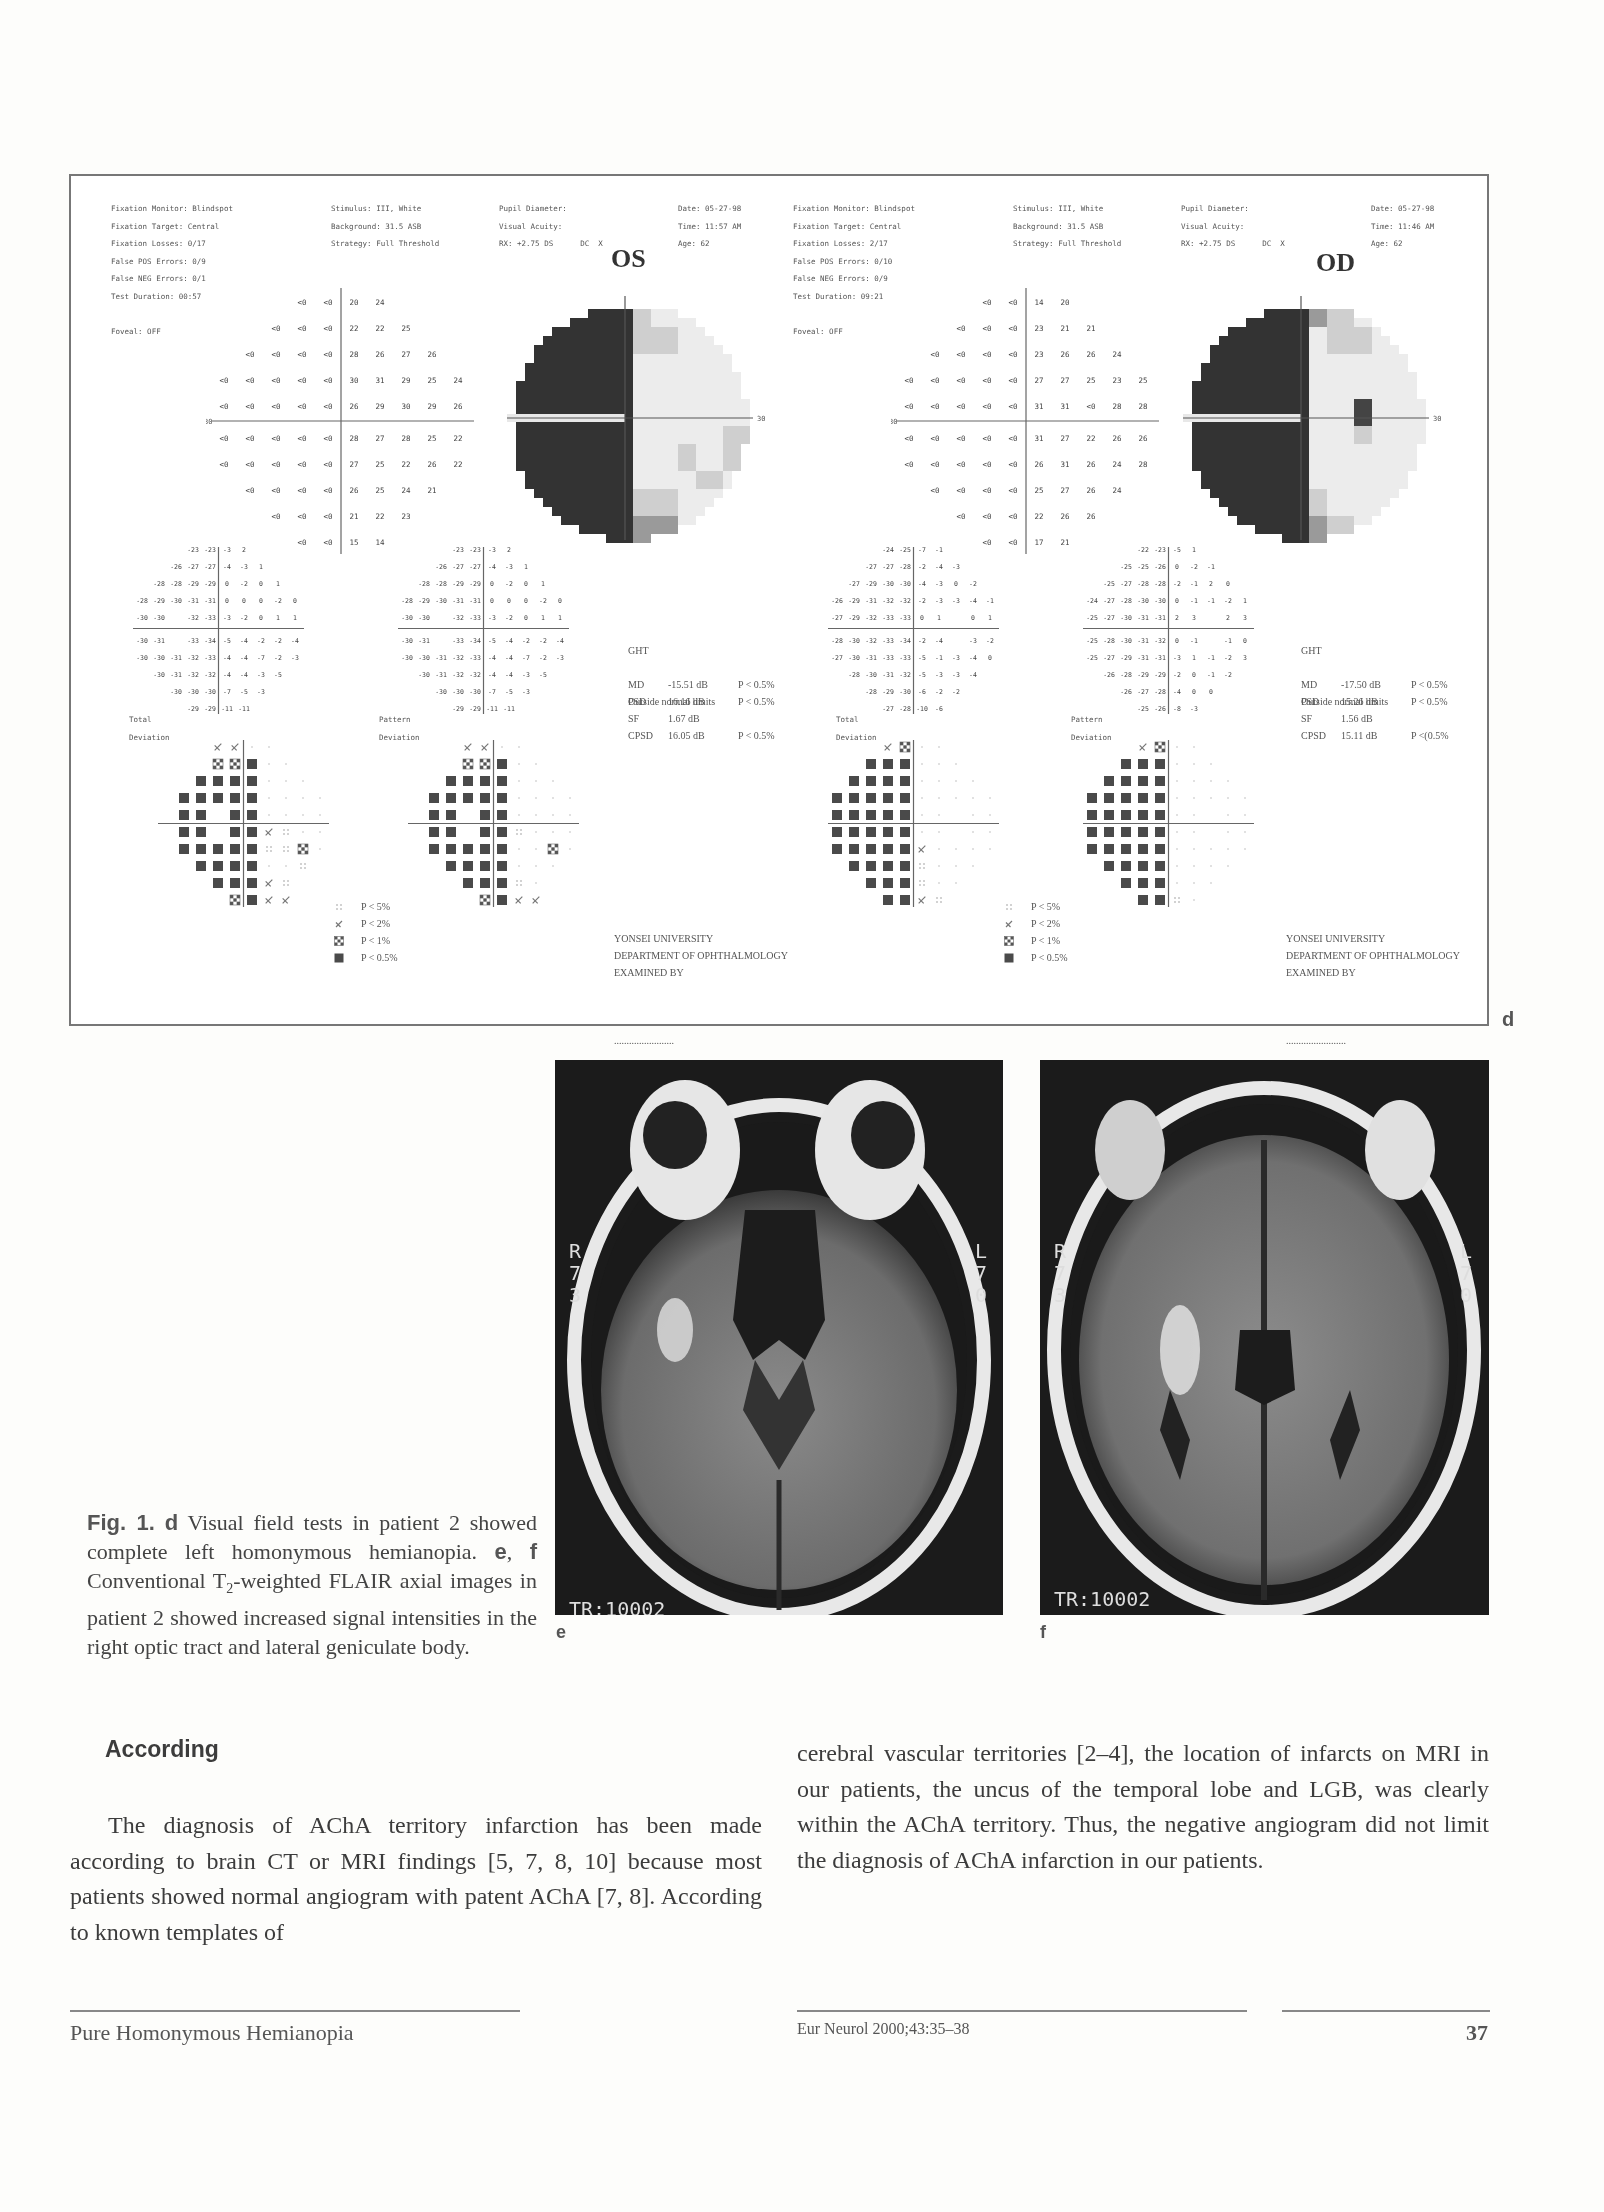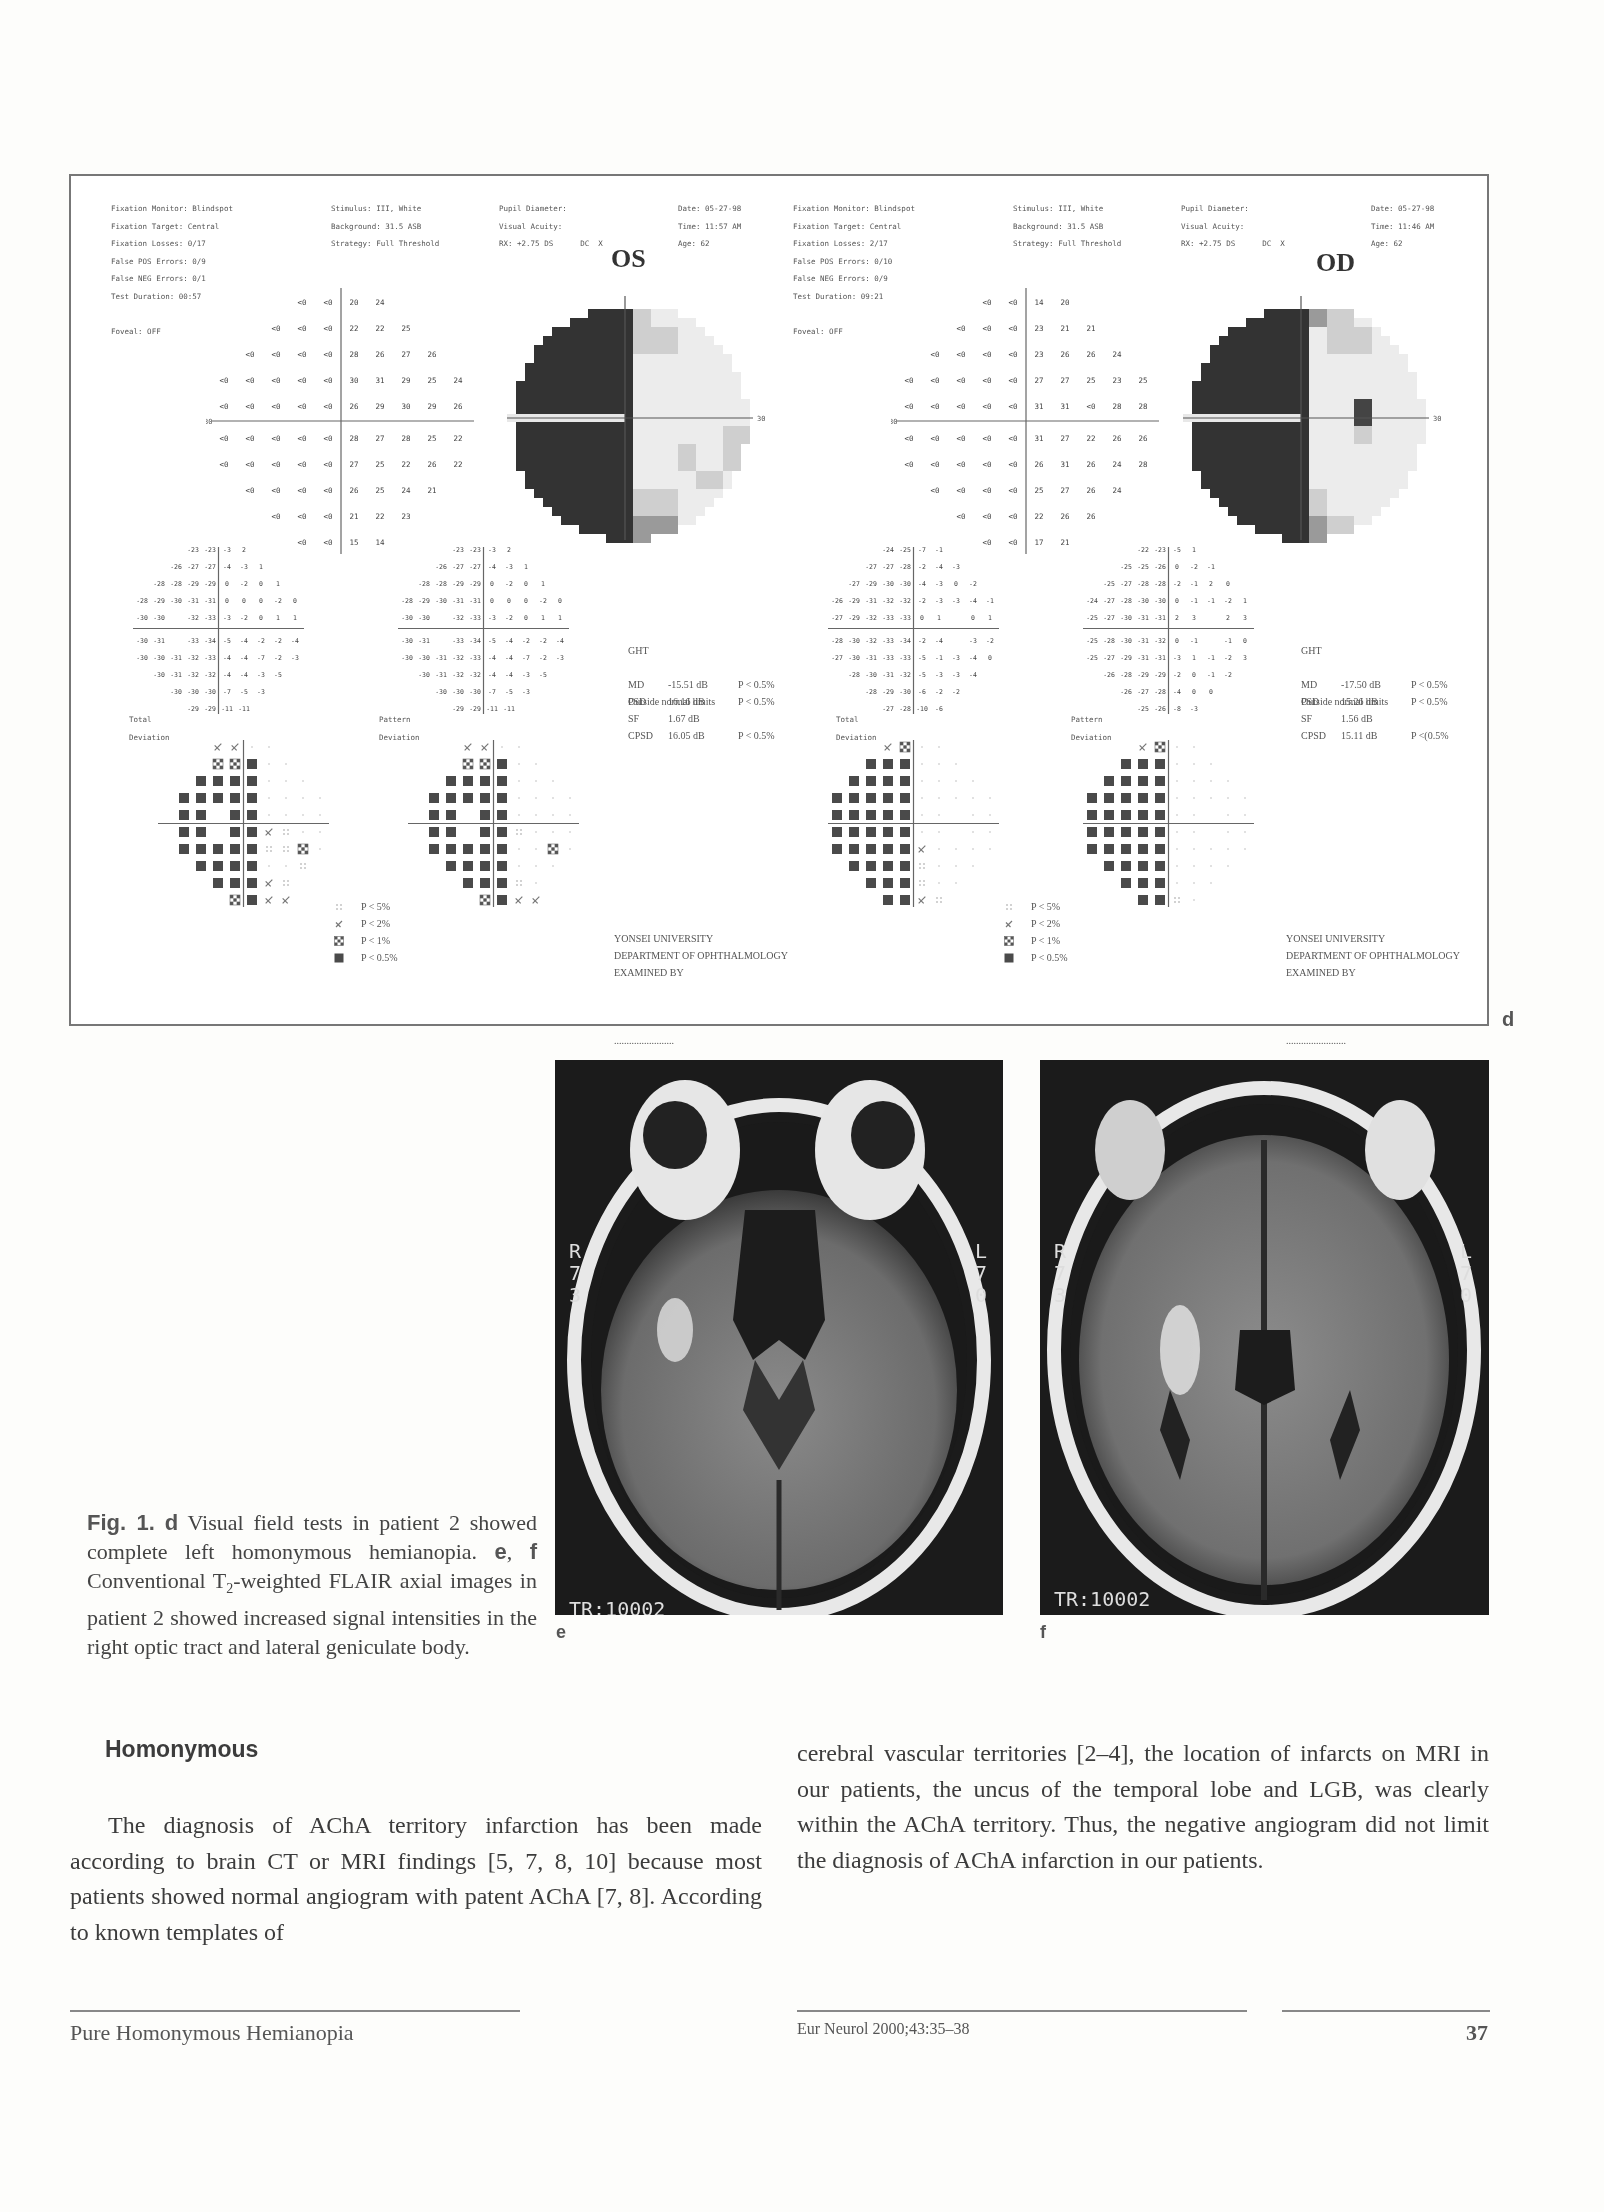--- a/index.html
+++ b/index.html
@@ -2159,21 +2159,21 @@
 0</div>
   <div class="mri-label" style="left:14px;top:527px;">TR:10002</div>
 </div>
 <div class="panel-letter" style="left:1040px;top:1622px;font-size:18px;">f</div>
 
 <div class="caption">
   <b>Fig. 1.</b>
   <b>d</b><span> Visual field tests in patient 2 showed complete left homonymous hemianopia. </span><b>e</b><span>, </span><b>f</b><span> Conventional T</span><sub style="font-size:14px">2</sub><span>-weighted FLAIR axial images in patient 2 showed increased signal intensities in the right optic tract and lateral geniculate body.</span>
 </div>
 
-<div class="abs heading" style="left:105px;top:1736px;">Homonymous</div>
+<div class="abs heading" style="left:105px;top:1736px;">According</div>
 <div class="col" style="left:70px;top:1808px;width:692px;text-indent:38px;font-family:Liberation Serif, serif;">The diagnosis of AChA territory infarction has been made according to brain CT or MRI findings [5, 7, 8, 10] because most patients showed normal angiogram with patent AChA [7, 8]. According to known templates of</div>
 <div class="col" style="left:797px;top:1736px;width:692px;">cerebral vascular territories [2–4], the location of infarcts on MRI in our patients, the uncus of the temporal lobe and LGB, was clearly within the AChA territory. Thus, the negative angiogram did not limit the diagnosis of AChA infarction in our patients.</div>
 
 <div class="rule" style="left:70px;top:2010px;width:450px;"></div>
 <div class="rule" style="left:797px;top:2010px;width:450px;"></div>
 <div class="rule" style="left:1282px;top:2010px;width:208px;"></div>
 <div class="footer" style="left:70px;top:2020px;">Pure Homonymous Hemianopia</div>
 <div class="footer" style="left:797px;top:2020px;font-size:16px;">Eur Neurol 2000;43:35–38</div>
 <div class="footer" style="left:1466px;top:2020px;font-weight:bold;">37</div>
 

